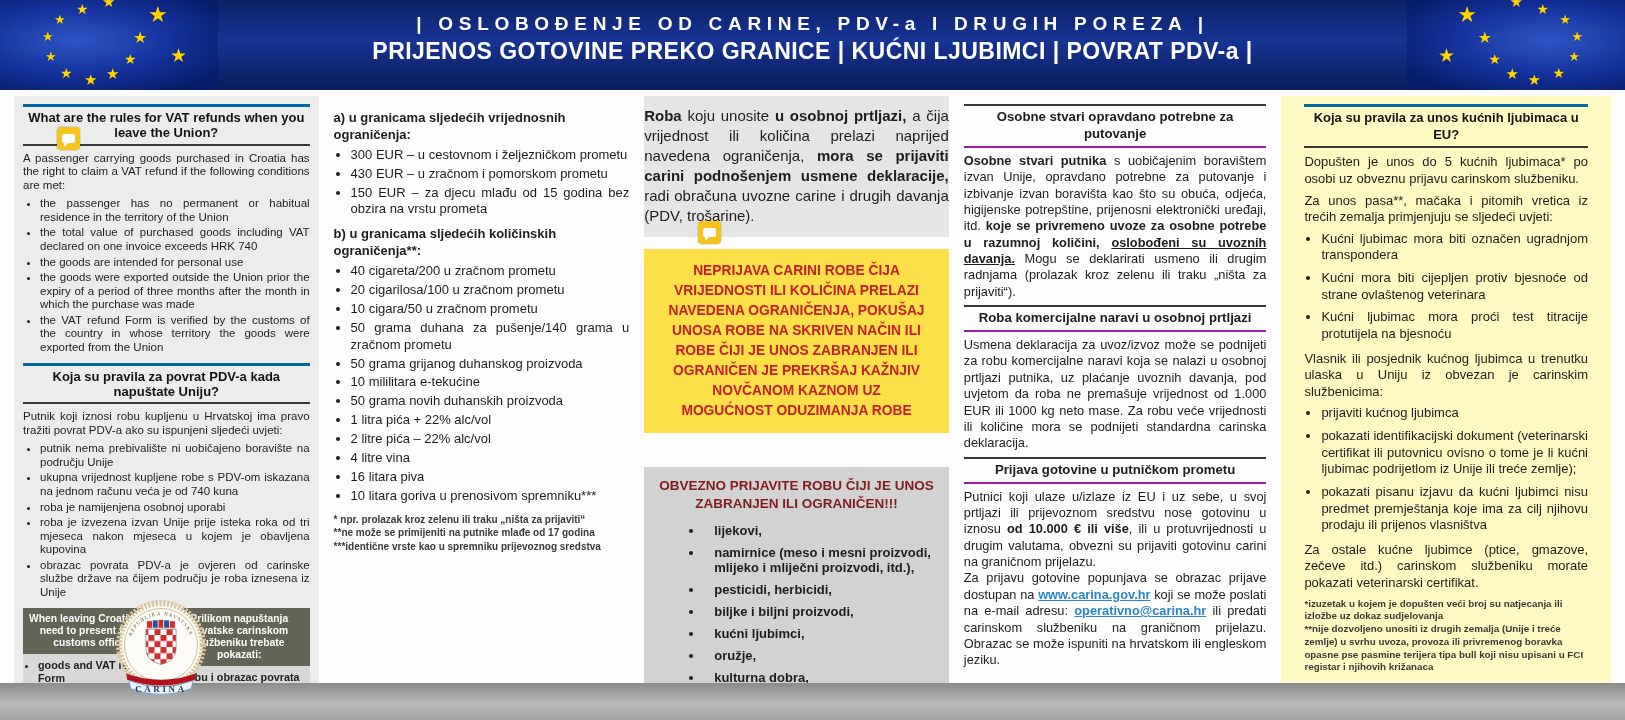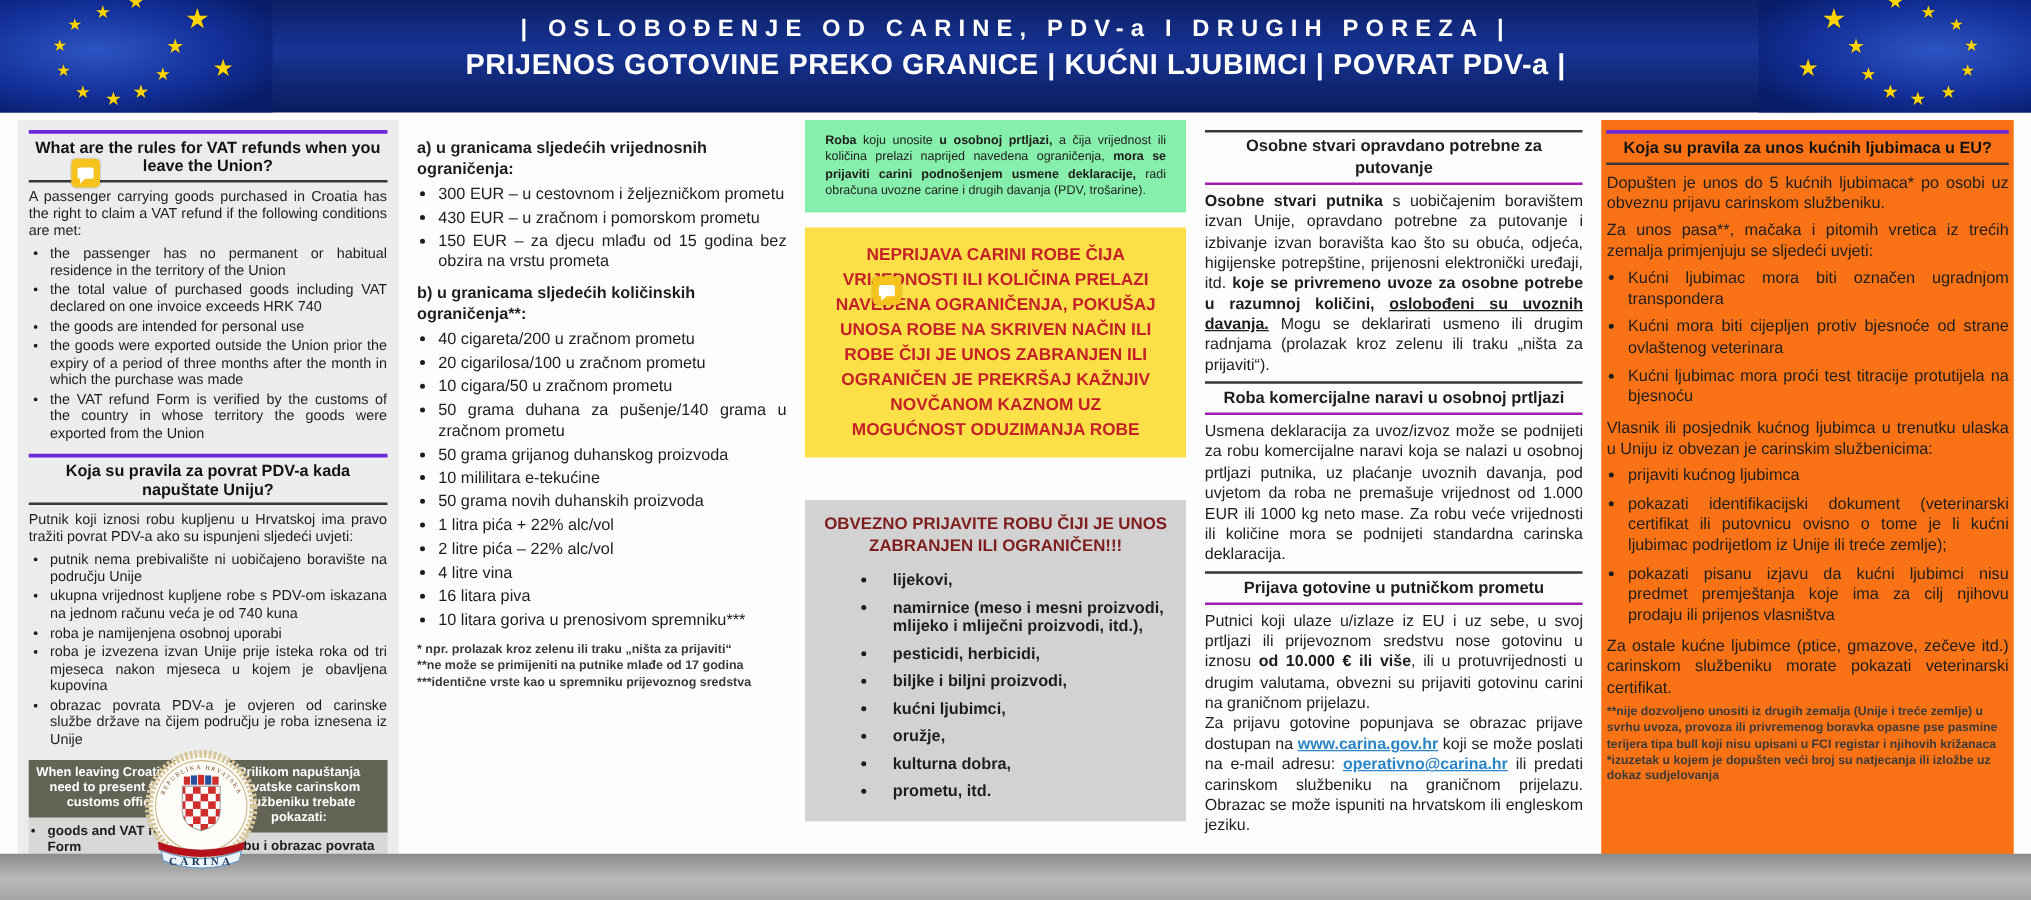--- a/index.html
+++ b/index.html
@@ -31,48 +31,48 @@
   .t1{font-size:19px;font-weight:700;letter-spacing:.30em;white-space:nowrap;}
   .t2{font-size:23px;font-weight:700;letter-spacing:.02em;white-space:nowrap;margin-top:3px;}
 
   
   .cols{position:absolute;top:96px;left:0;right:0;bottom:0;display:flex;gap:9px;padding:0 14px;box-sizing:border-box;}
   .col{box-sizing:border-box;overflow:hidden;}
   .col1{width:305px;background:#ececec;padding:4px 9px;font-size:11.5px;line-height:1.18;}
   .col2{width:308px;padding:6px 6px;font-size:13px;line-height:1.3;}
   .col3{width:305px;padding:0;}
   .col4{width:315px;padding:4px 6px;font-size:12.8px;line-height:1.28;}
-  .col5{width:330px;background:#f97316;padding:4px 4px;font-size:13px;line-height:1.28;}
+  .col5{width:330px;background:#fef9c3;padding:4px 23px;font-size:13px;line-height:1.28;}
 
   .just{text-align:justify;margin:5px 0;}
   b{font-weight:700;}
   .bu{font-weight:700;text-decoration:underline;}
   .lnk{color:#2a86c8;font-weight:700;text-decoration:underline;cursor:pointer;}
 
   .sec-h{font-size:13px;font-weight:700;text-align:center;margin:4px 0 6px 0;padding:3px 2px;
-         border-top:3px solid #6d28d9;border-bottom:2px solid #3a3836;color:#141311;}
+         border-top:3px solid #0369a1;border-bottom:2px solid #3a3836;color:#141311;}
   .blist{list-style:disc outside;margin:2px 0 8px 0;padding-left:17px;}
   .blist li{margin-bottom:2px;text-align:justify;}
 
   
   .twobox{display:flex;gap:5px;margin:4px 0 8px 0;}
   .obox{flex:1;background:#d8d8d6;display:flex;flex-direction:column;}
   .obox-h{background:#636356;color:#ffffff;font-weight:700;font-size:10.3px;line-height:1.18;
           text-align:center;padding:5px 4px;}
   .obox-list{list-style:disc outside;margin:5px 0;padding-left:15px;font-size:10.8px;font-weight:700;}
   .obox-list li{margin-bottom:2px;}
 
   
   .abhead{font-weight:700;margin:8px 0 3px 0;}
   .fnotes{margin-top:26px;font-size:10px;line-height:1.35;color:#3c3a38;font-weight:700;}
   .fnotes li{list-style:none;margin:0;padding:0;text-align:left;}
   .fnotes ul,ul.fnlist{list-style:none;margin:0;padding:0;}
 
   
-  .g-box{background:#86efac;padding:10px 16px;margin-bottom:12px;font-size:10px;line-height:1.34;text-align:justify;}
+  .g-box{background:#e5e5e5;padding:10px 0;margin-bottom:12px;font-size:15px;line-height:1.34;text-align:justify;}
   .warn-box{background:#fde047;padding:12px 24px;margin-bottom:34px;}
   .warn-text{color:#c32127;font-weight:700;font-size:13.8px;line-height:1.45;text-align:center;}
   .must-box{background:#d2d2d2;padding:10px 12px;}
   .must-title{color:#7f1d1d;font-weight:700;font-size:13.5px;line-height:1.35;text-align:center;margin-bottom:10px;}
   .must-list{list-style:disc outside;margin:0;padding-left:48px;font-weight:700;font-size:13px;}
   .must-list li{margin-bottom:7px;padding-left:10px;}
 
   
   .h4{font-size:13.2px;font-weight:700;text-align:center;margin:4px 0 5px 0;padding:3px 0;
       border-top:2px solid #3a3836;border-bottom:2px solid #a21caf;}
@@ -250,22 +250,22 @@
           <li>Kućni ljubimac mora proći test titracije protutijela na bjesnoću</li>
         </ul>
       <p class="just">Vlasnik ili posjednik kućnog ljubimca u trenutku ulaska u Uniju iz obvezan je carinskim službenicima:</p>
       <ul class="blist">
           <li>prijaviti kućnog ljubimca</li>
           <li>pokazati identifikacijski dokument (veterinarski certifikat ili putovnicu ovisno o tome je li kućni ljubimac podrijetlom iz Unije ili treće zemlje);</li>
           <li>pokazati pisanu izjavu da kućni ljubimci nisu predmet premještanja koje ima za cilj njihovu prodaju ili prijenos vlasništva</li>
         </ul>
       <p class="just">Za ostale kućne ljubimce (ptice,  gmazove, zečeve itd.) carinskom službeniku morate pokazati veterinarski certifikat.</p>
       <ul class="fnotes5 fnlist" style="list-style:none;padding:0;margin:6px 0 0 0;">
+          <li>*izuzetak u kojem je dopušten veći broj su natjecanja ili izložbe uz dokaz sudjelovanja</li>
           <li>**nije dozvoljeno unositi iz drugih zemalja (Unije i treće zemlje) u svrhu uvoza, provoza ili  privremenog boravka opasne pse pasmine terijera tipa bull koji nisu upisani u FCI registar i njihovih križanaca</li>
-          <li>*izuzetak u kojem je dopušten veći broj su natjecanja ili izložbe uz dokaz sudjelovanja</li>
         </ul>
     </section>
   </main>
 
   <div class="bottom-bar"></div>
 
   <svg class="logo" width="98" height="118" viewBox="0 0 110 122">
     <defs>
       <pattern id="chk" width="13.6" height="13.6" patternUnits="userSpaceOnUse">
         <rect width="13.6" height="13.6" fill="#ffffff"></rect>

